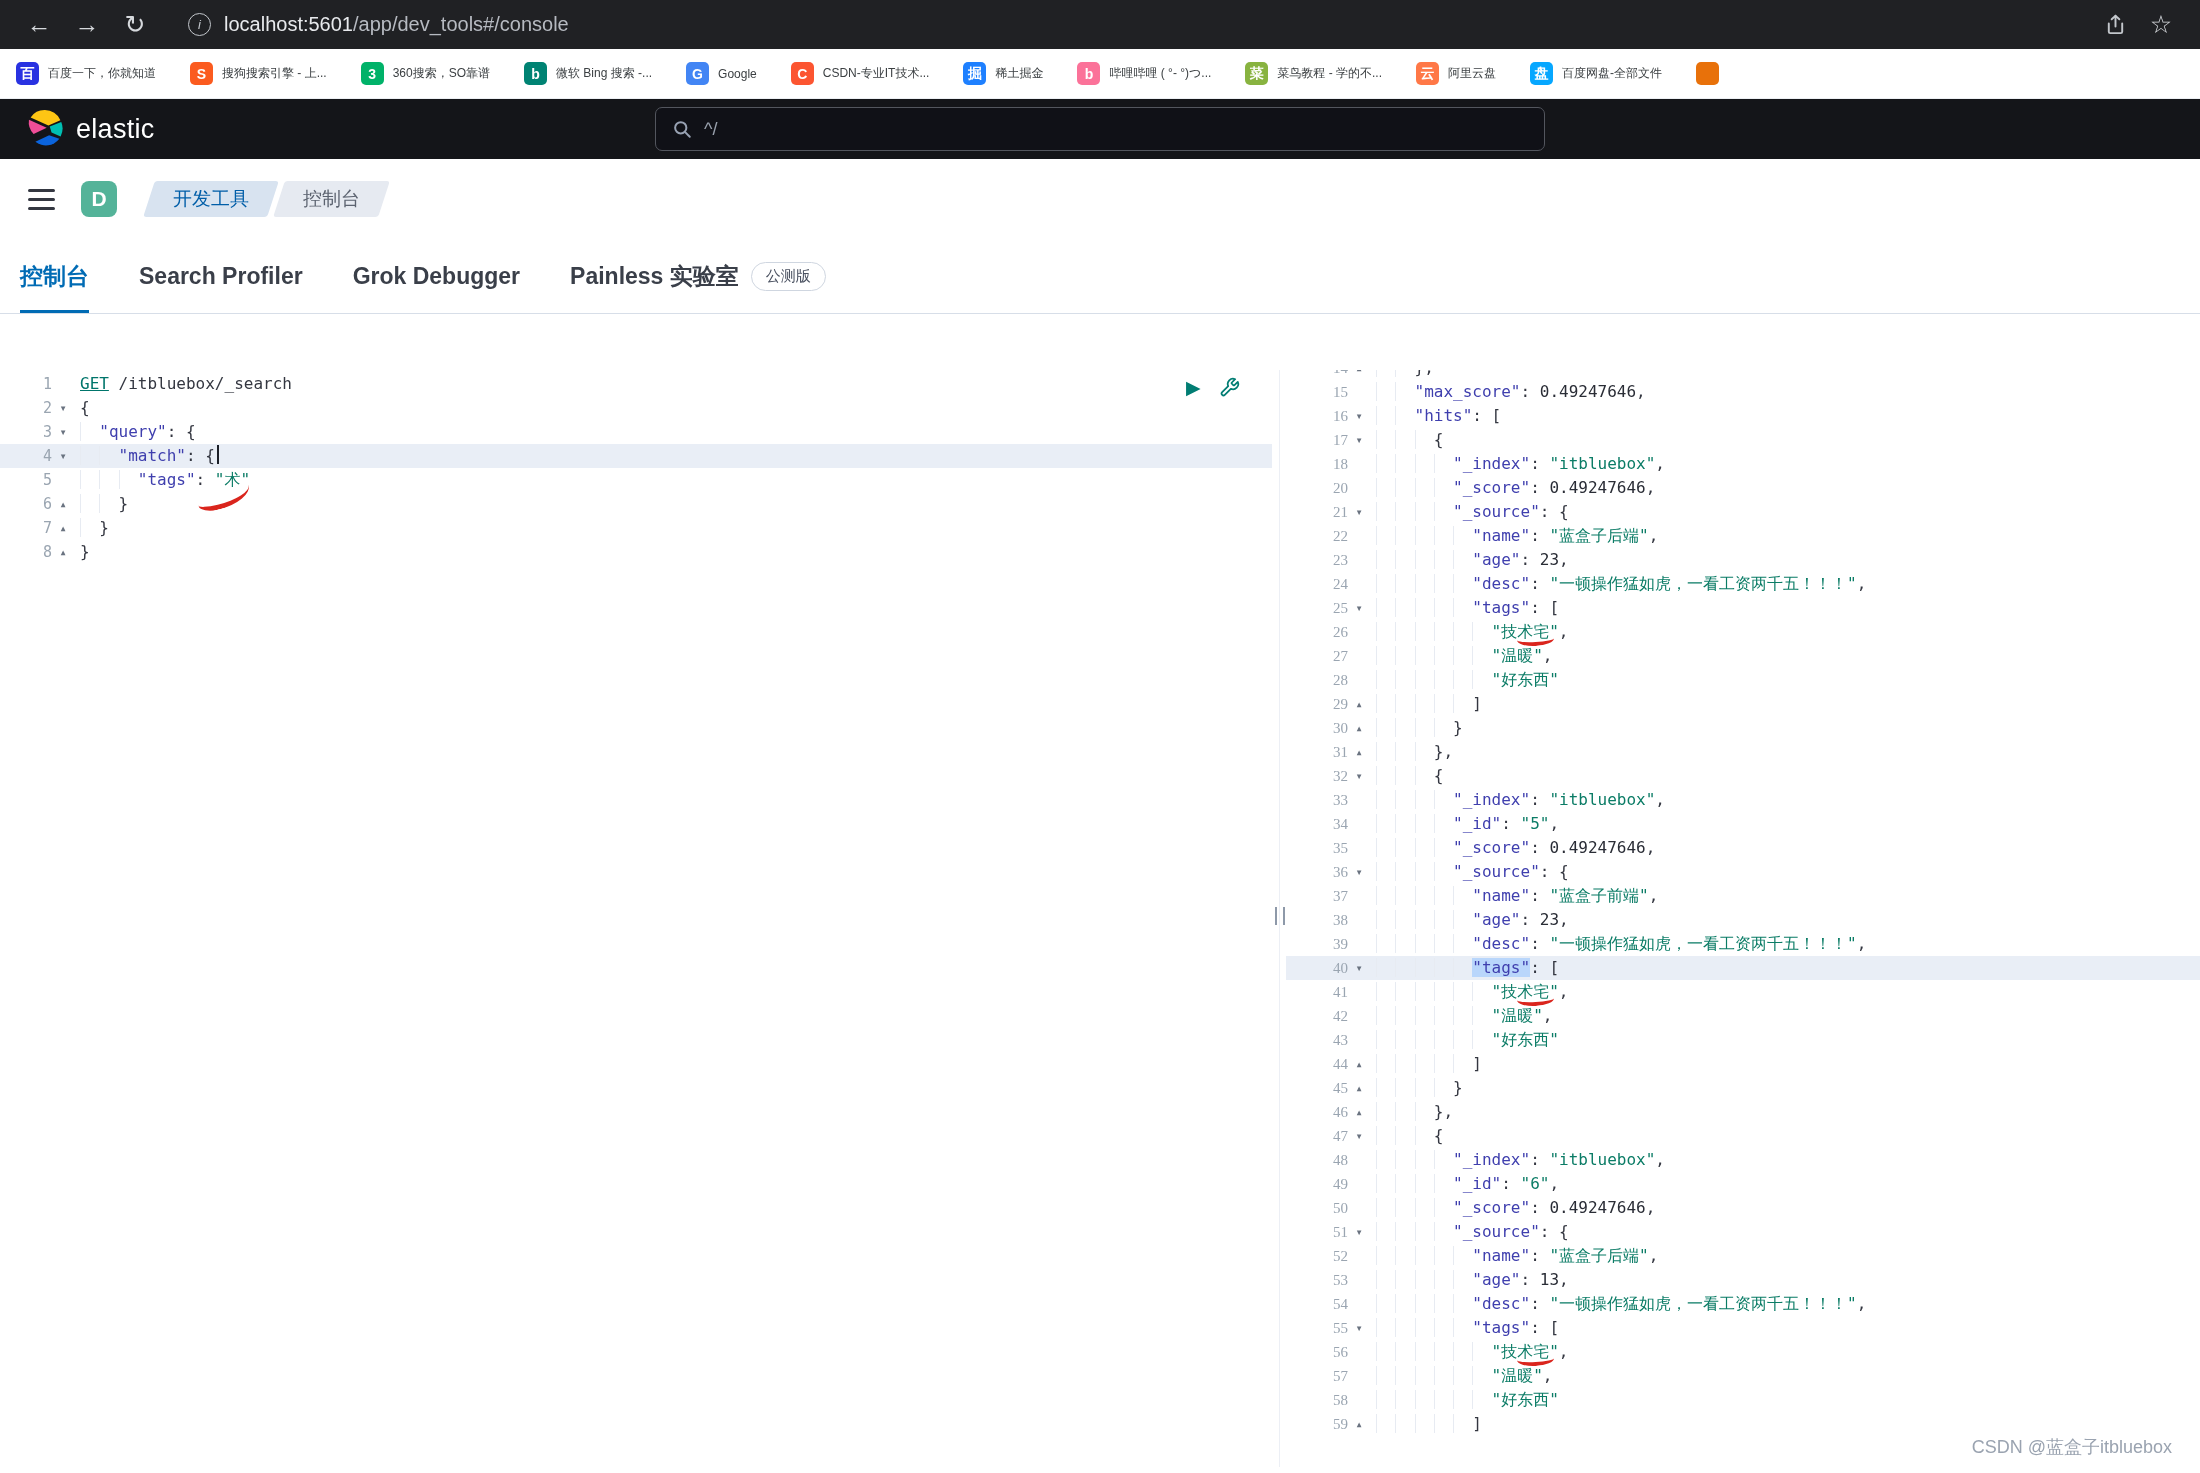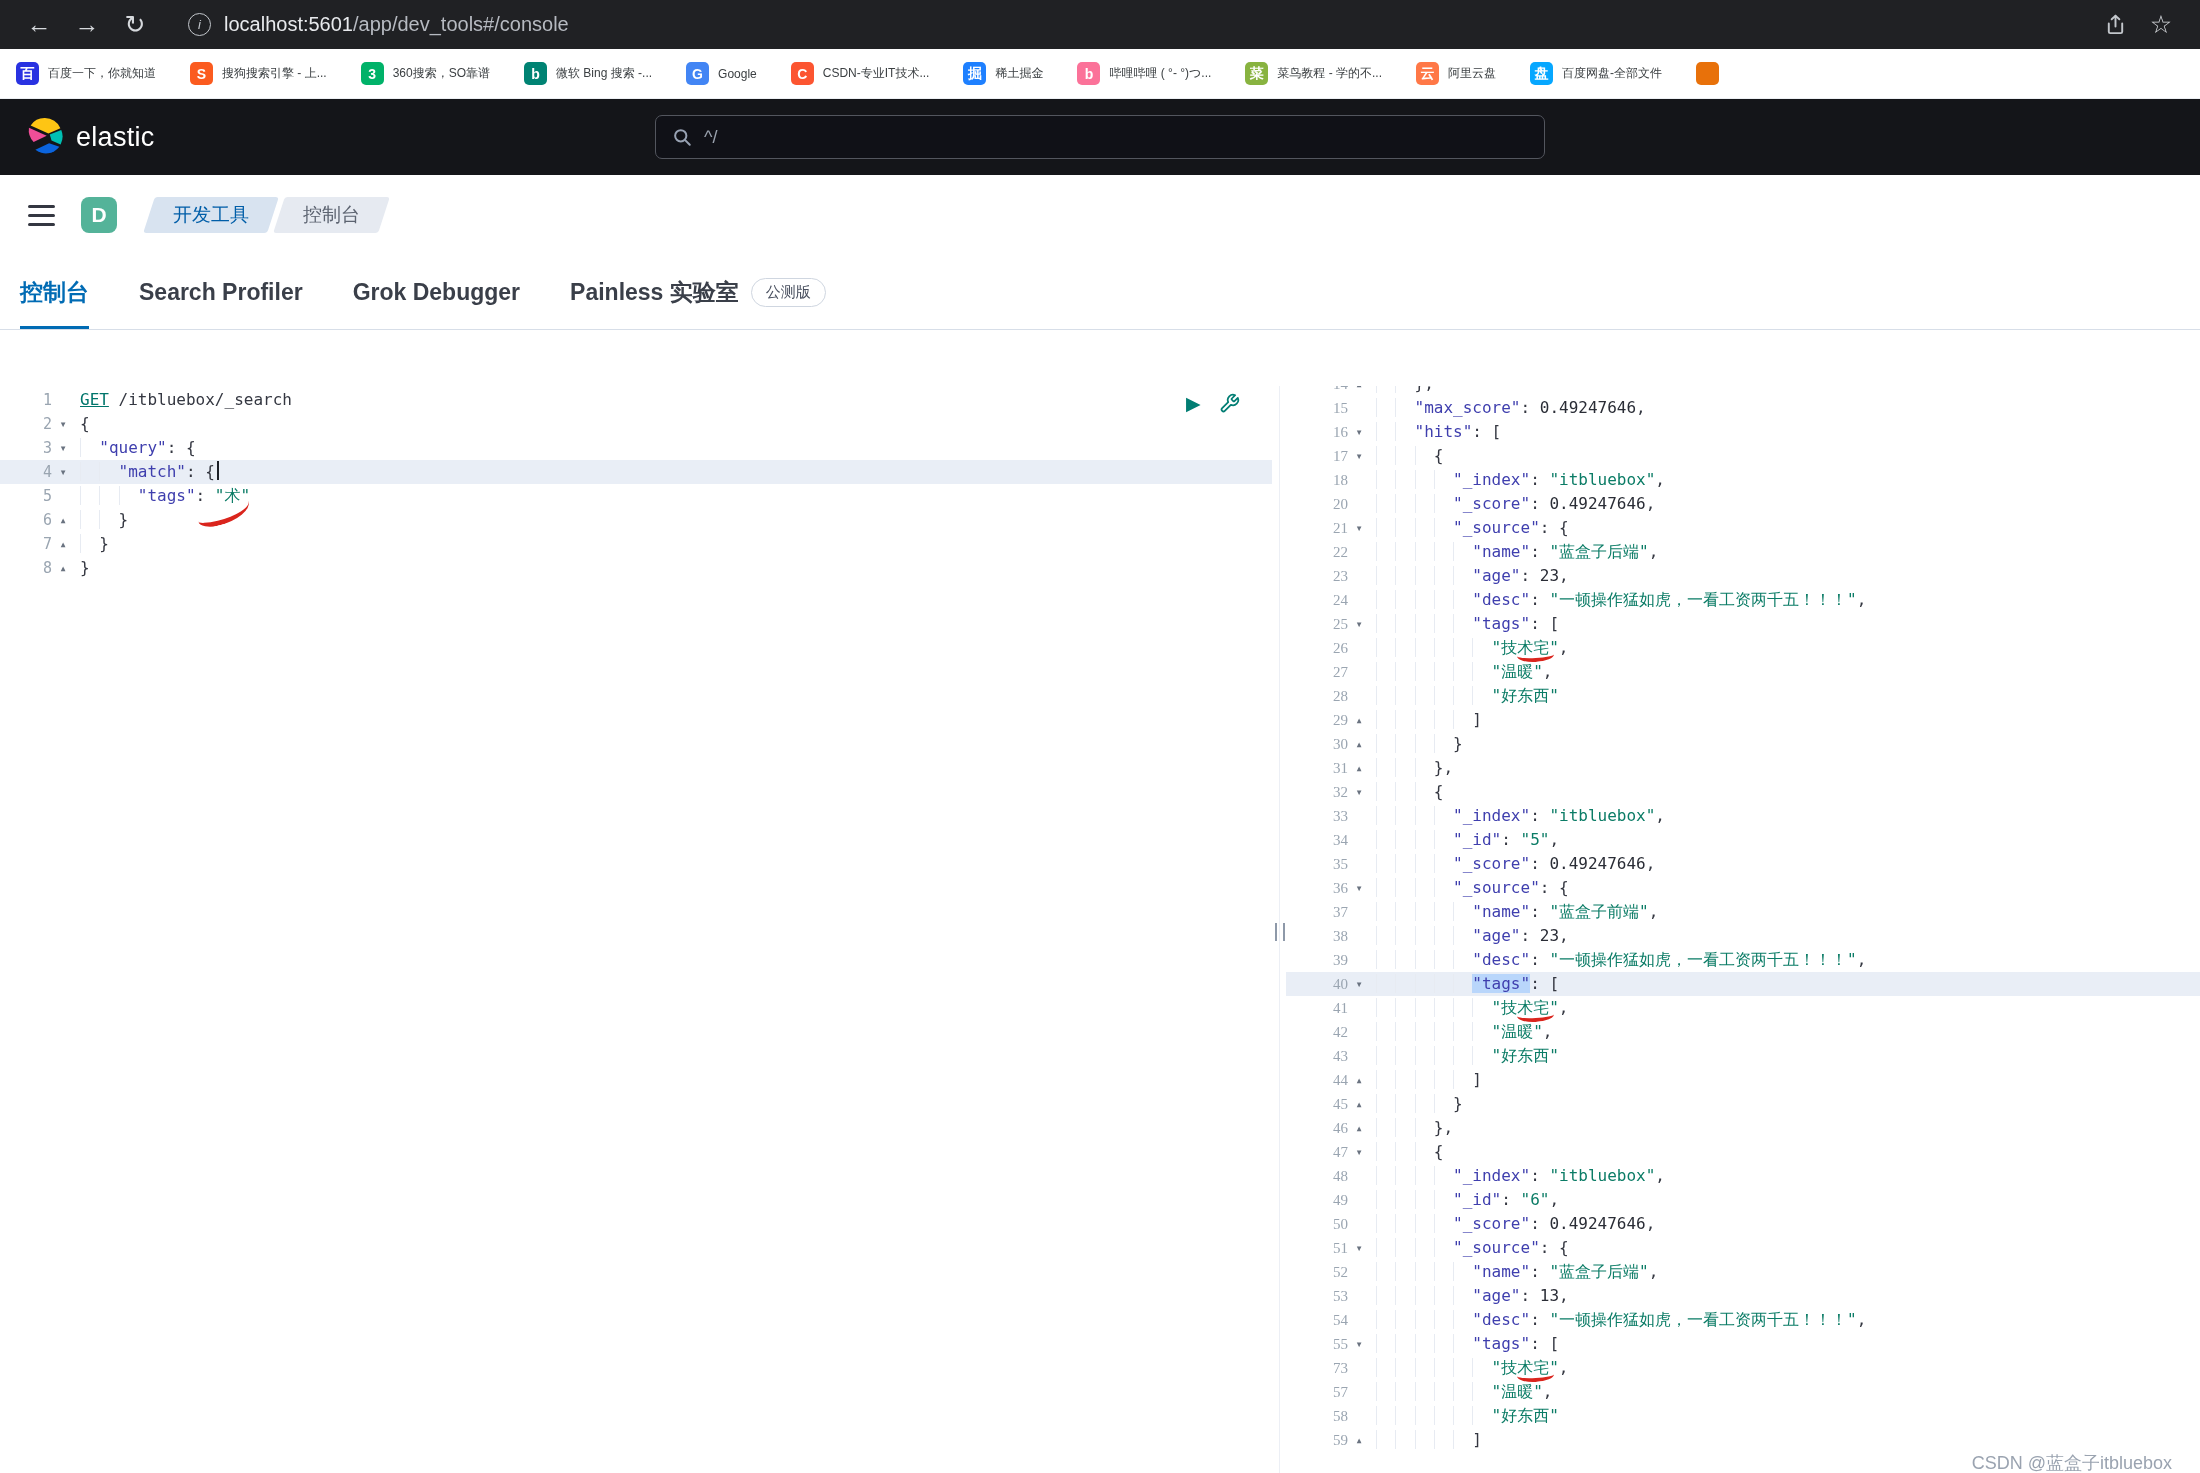--- a/index.html
+++ b/index.html
@@ -18,21 +18,21 @@
 
   
   .bookmarks{height:49px;background:#fff;display:flex;align-items:center;padding:0 16px;gap:34px;
              overflow:hidden;white-space:nowrap;border-bottom:1px solid #eceff3;}
   .bm{display:flex;align-items:center;gap:9px;flex:none;cursor:pointer;}
   .bm-ic{width:23px;height:23px;border-radius:5px;color:#fff;font-size:14px;font-weight:bold;
          display:flex;align-items:center;justify-content:center;flex:none;}
   .bm-label{font-size:12px;color:#3c4043;}
 
   
-  .eheader{height:76px;background:#141519;display:flex;align-items:center;padding:0 26px;position:relative;}
+  .eheader{height:60px;background:#141519;display:flex;align-items:center;padding:0 26px;position:relative;}
   .ebrand{color:#fff;font-size:27px;margin-left:12px;letter-spacing:.3px;}
   .esearch{position:absolute;left:50%;transform:translateX(-50%);width:890px;height:44px;
            background:#101117;border:1px solid #53565e;border-radius:7px;
            display:flex;align-items:center;padding:0 16px;gap:12px;box-sizing:border-box;cursor:text;}
   .ph{color:#a2abb8;font-size:20px;flex:1;}
   .kbd{color:#99a1ad;font-size:18px;}
 
   
   .crumbrow{height:80px;background:#fff;display:flex;align-items:center;padding:0 28px;gap:26px;}
   .burger{width:27px;display:inline-flex;flex-direction:column;gap:6px;cursor:pointer;}
@@ -495,21 +495,21 @@
     <span class="g-num">54</span>
     <span class="g-fold"></span>
     <span class="code"><span class="ind">          </span><span class="tk-k">"desc"</span><span class="tk-p">: </span><span class="tk-s">"一顿操作猛如虎，一看工资两千五！！！"</span><span class="tk-p">,</span></span>
   </div>
           <div class="cl">
     <span class="g-num">55</span>
     <span class="g-fold">▾</span>
     <span class="code"><span class="ind">          </span><span class="tk-k">"tags"</span><span class="tk-p">: [</span></span>
   </div>
           <div class="cl">
-    <span class="g-num">73</span>
+    <span class="g-num">56</span>
     <span class="g-fold"></span>
     <span class="code"><span class="ind">            </span><span class="tk-s tk-rm">"技术宅"</span><span class="tk-p">,</span></span>
   </div>
           <div class="cl">
     <span class="g-num">57</span>
     <span class="g-fold"></span>
     <span class="code"><span class="ind">            </span><span class="tk-s">"温暖"</span><span class="tk-p">,</span></span>
   </div>
           <div class="cl">
     <span class="g-num">58</span>

